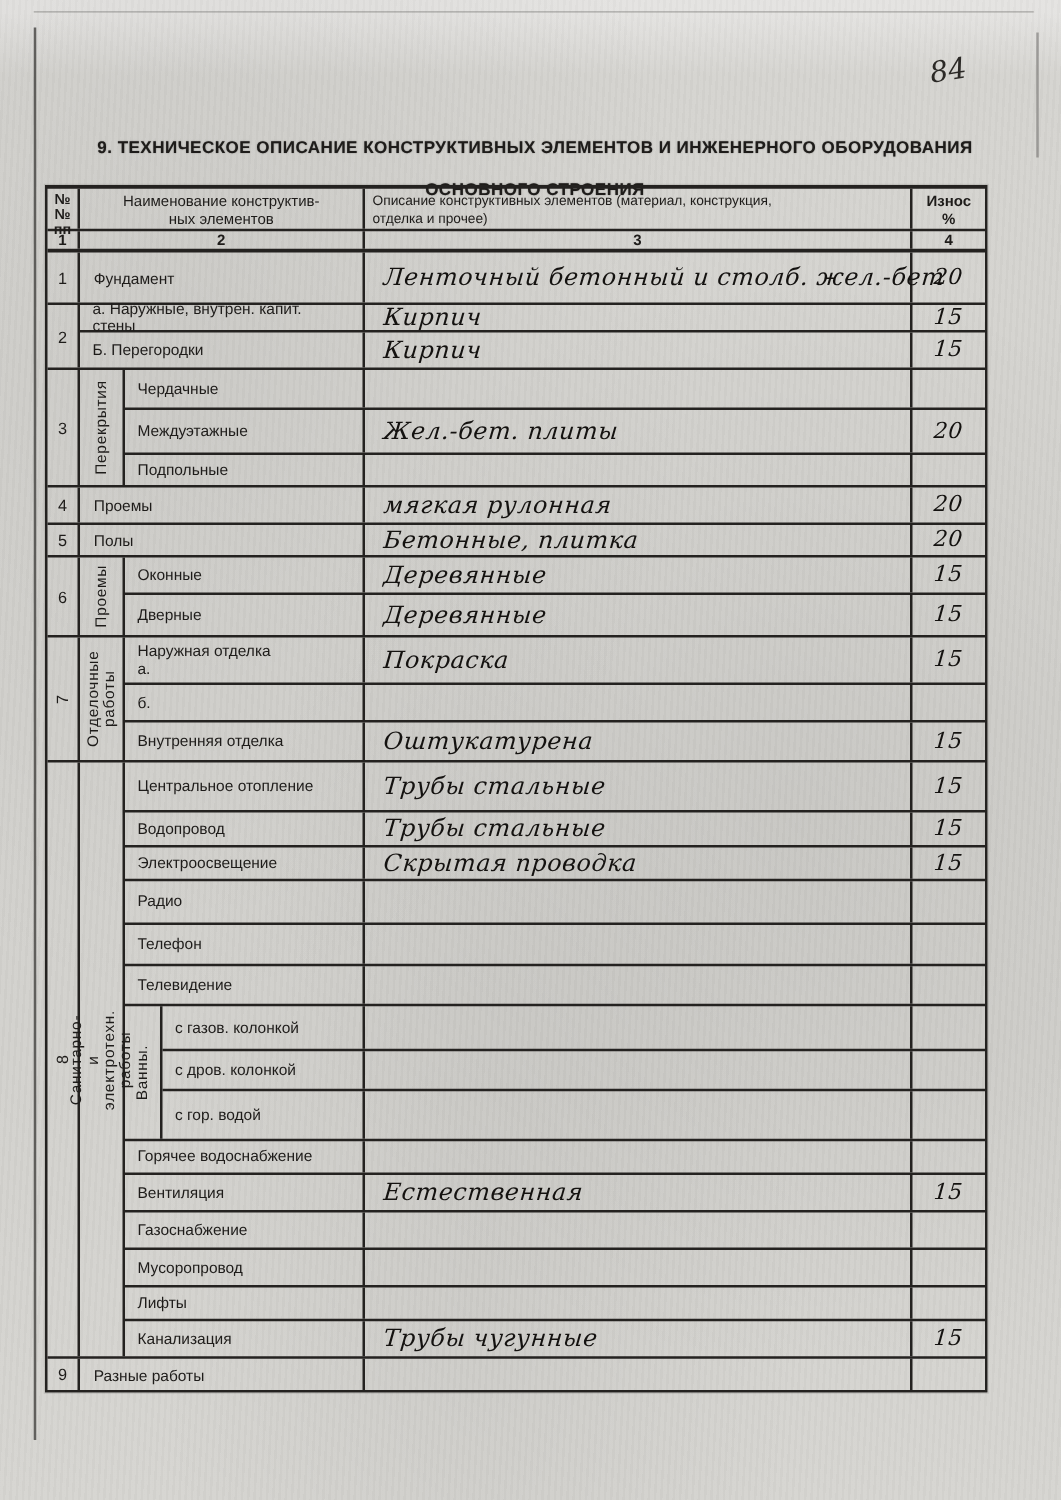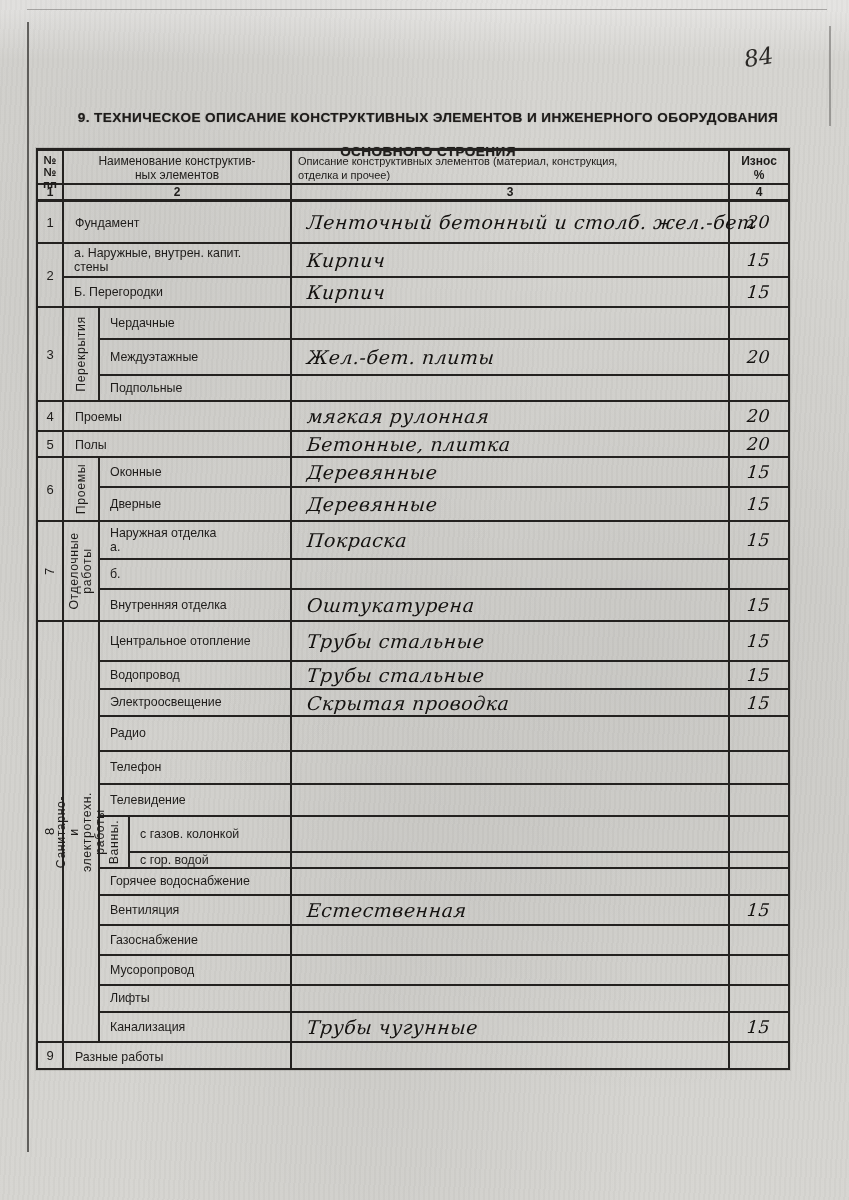--- a/index.html
+++ b/index.html
@@ -140,21 +140,21 @@
       <div class="c-wear">
           <span class="hand">20</span>
         </div>
     </div>
 
     <div class="sect">
       <div class="c-num">
           <span>2</span>
         </div>
       <div class="c-rows">
-        <div class="srow" style="height:34px">
+        <div class="srow" style="height:22px">
           <div class="c-sublabel" style="width:228px">а. Наружные, внутрен. капит.
 стены</div>
           <div class="c-value">
               <span class="hand">Кирпич</span>
             </div>
           <div class="c-wear">
               <span class="hand">15</span>
             </div>
         </div>
         <div class="srow" style="height:28px">
@@ -372,21 +372,30 @@
           <div class="bathrows">
             <div class="srow" style="height:36px">
               <div class="c-sublabel">с газов. колонкой</div>
               <div class="c-value">
                   <span class="hand"></span>
                 </div>
               <div class="c-wear">
                   <span class="hand"></span>
                 </div>
             </div>
-            <div class="srow" style="height:14px">
+            <div class="srow" style="height:32px">
+              <div class="c-sublabel">с дров. колонкой</div>
+              <div class="c-value">
+                  <span class="hand"></span>
+                </div>
+              <div class="c-wear">
+                  <span class="hand"></span>
+                </div>
+            </div>
+            <div class="srow" style="height:38px">
               <div class="c-sublabel">с гор. водой</div>
               <div class="c-value">
                   <span class="hand"></span>
                 </div>
               <div class="c-wear">
                   <span class="hand"></span>
                 </div>
             </div>
           </div>
         </div>

